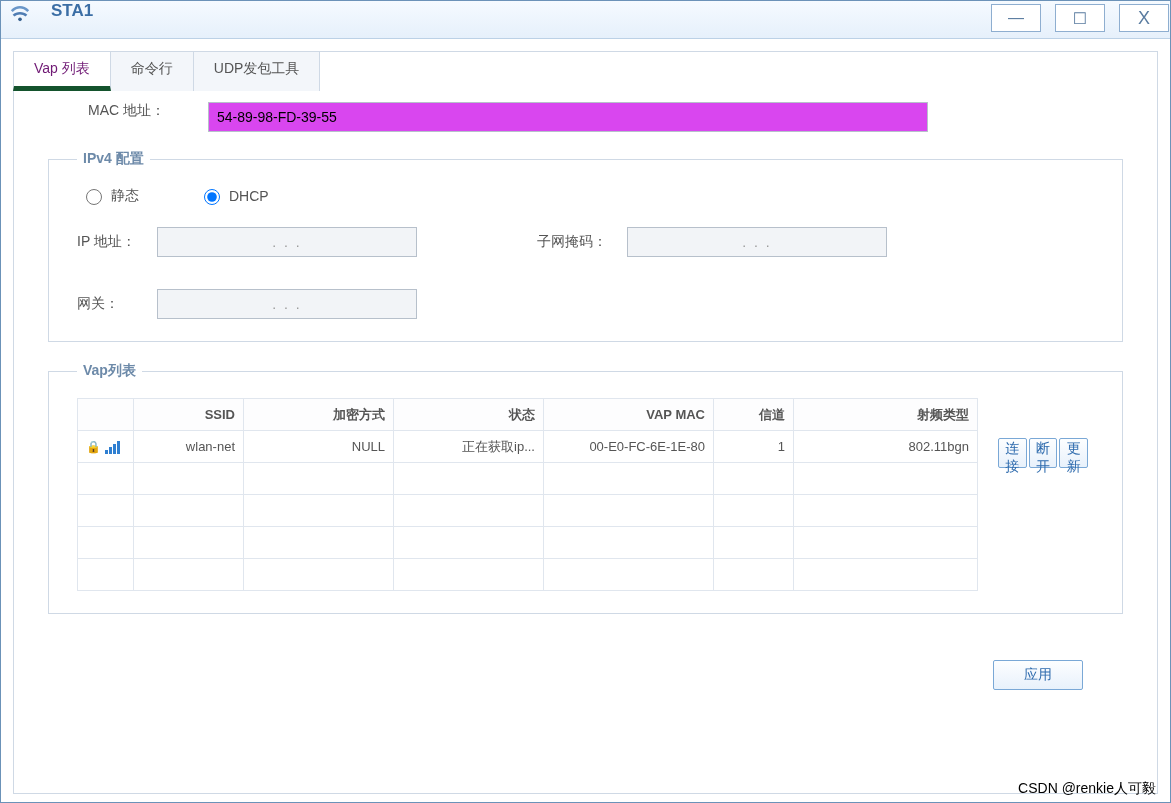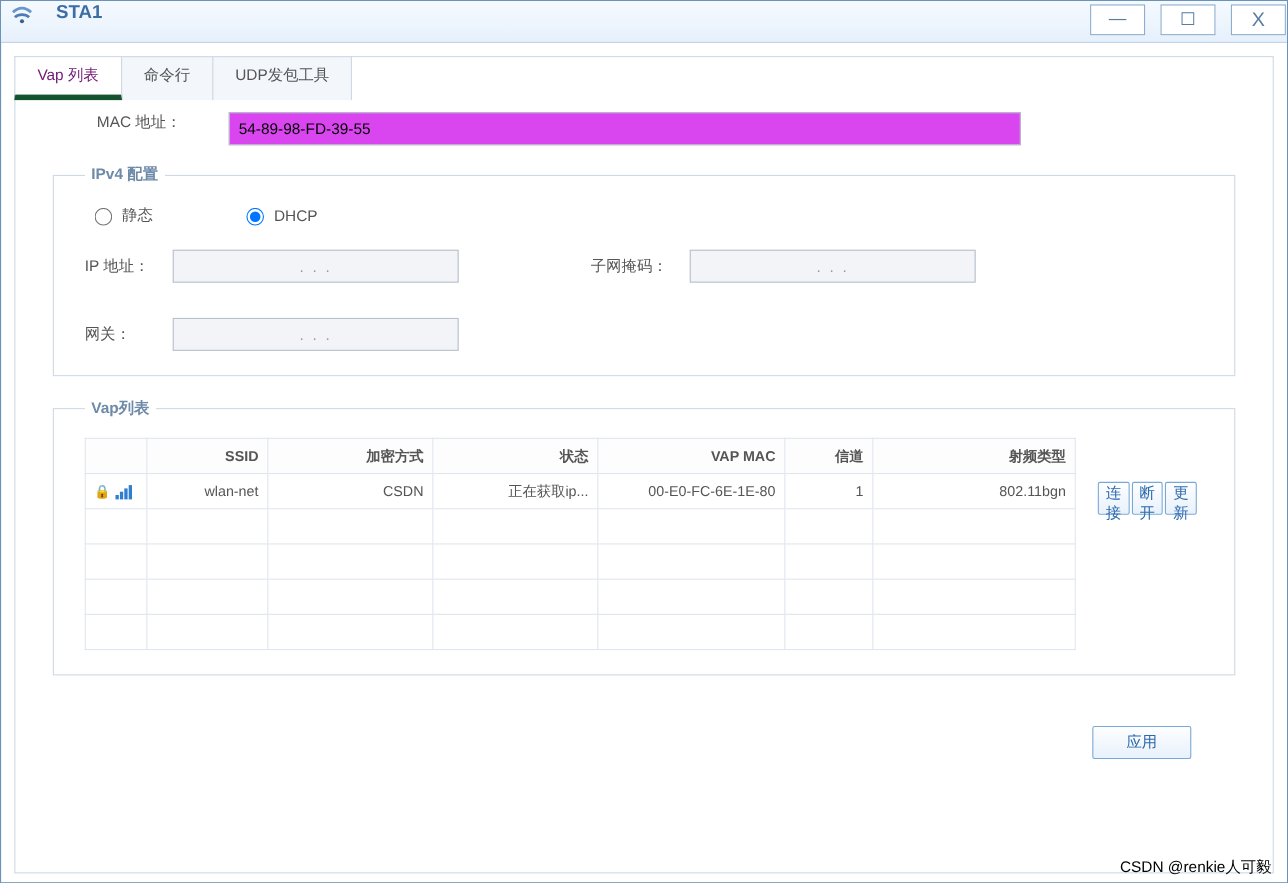--- a/index.html
+++ b/index.html
@@ -42,21 +42,21 @@
   .lbl { width:120px; color:#555; font-size:14px; }
   .txt {
     flex:0 0 720px; height:30px; border:1px solid #b7c0cb;
     padding:4px 8px; font-size:14px; background:#d946ef;
   }
   fieldset {
     border:1px solid #cfd9e5; margin:0 0 20px 0; padding:18px 28px 22px 28px;
     position:relative;
   }
   legend { color:#6d8aa9; font-size:14px; font-weight:600; padding:0 6px; }
-  .radio-row { display:flex; align-items:center; gap:80px; margin-bottom:22px; margin-left:4px;}
+  .radio-row { display:flex; align-items:center; gap:60px; margin-bottom:22px; margin-left:4px;}
   .radio-opt { display:flex; align-items:center; gap:6px; font-size:14px; color:#555;}
   .radio-opt input { width:16px; height:16px; }
   .ipgrid { display:grid; grid-template-columns:80px 260px 120px 90px 260px; row-gap:32px; align-items:center;}
   .iplbl { color:#555; font-size:14px; }
   .ipbox {
     height:30px; border:1px solid #b7c0cb; background:#f2f4f7;
     display:flex; align-items:center; justify-content:space-evenly;
     color:#999; font-size:14px; letter-spacing:2px;
   }
   .vap-area { display:flex; gap:20px; align-items:flex-start; padding-right:6px;}
@@ -178,21 +178,21 @@
                         <span class="lock">🔒</span>
                         <span class="bars">
                           <span></span>
                             <span></span>
                             <span></span>
                             <span></span>
                         </span>
                       </span>
                     </td>
                     <td>wlan-net</td>
-                    <td>CSDN</td>
+                    <td>NULL</td>
                     <td>正在获取ip...</td>
                     <td>00-E0-FC-6E-1E-80</td>
                     <td>1</td>
                     <td>802.11bgn</td>
                   </tr>
                   <tr>
                       <td></td>
                       <td></td>
                       <td></td>
                       <td></td>

